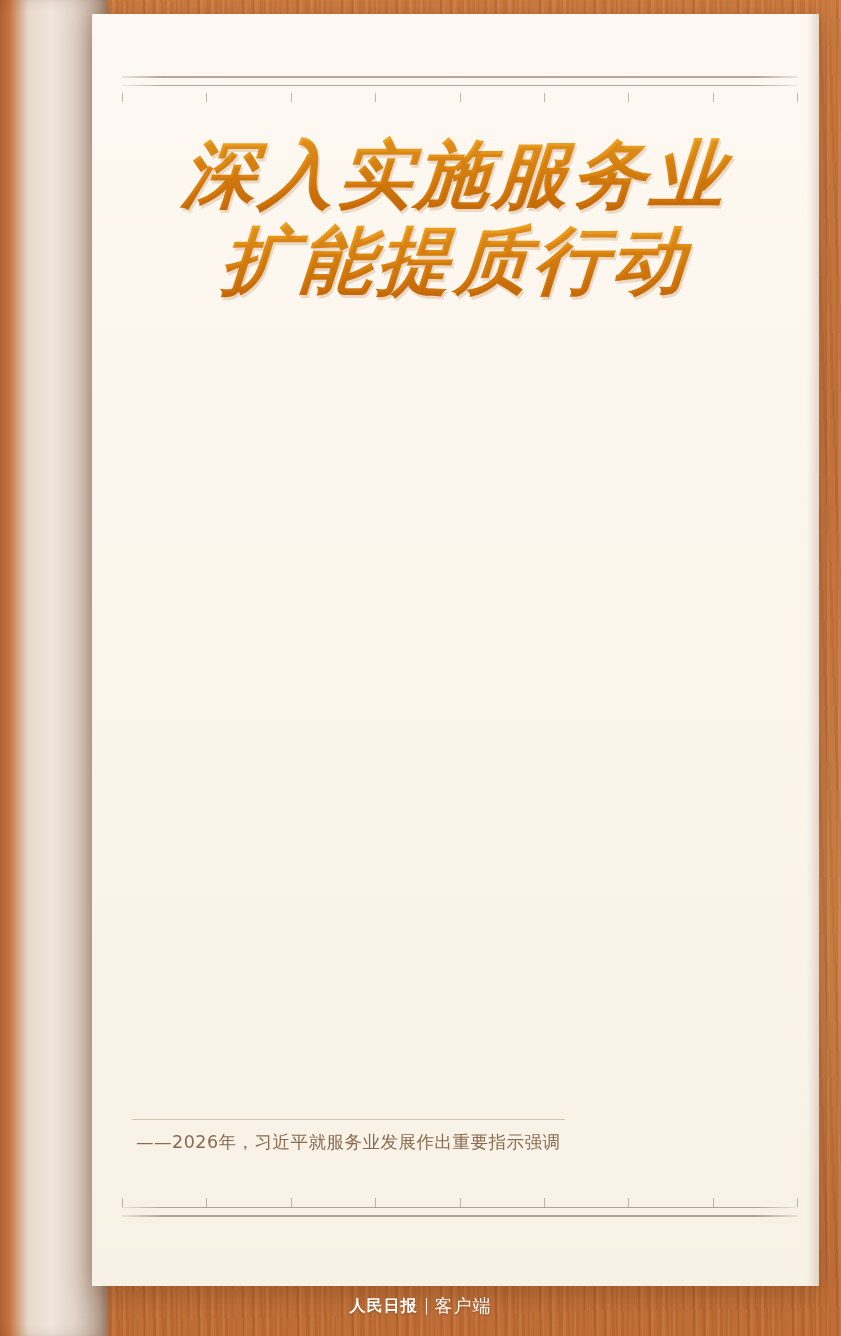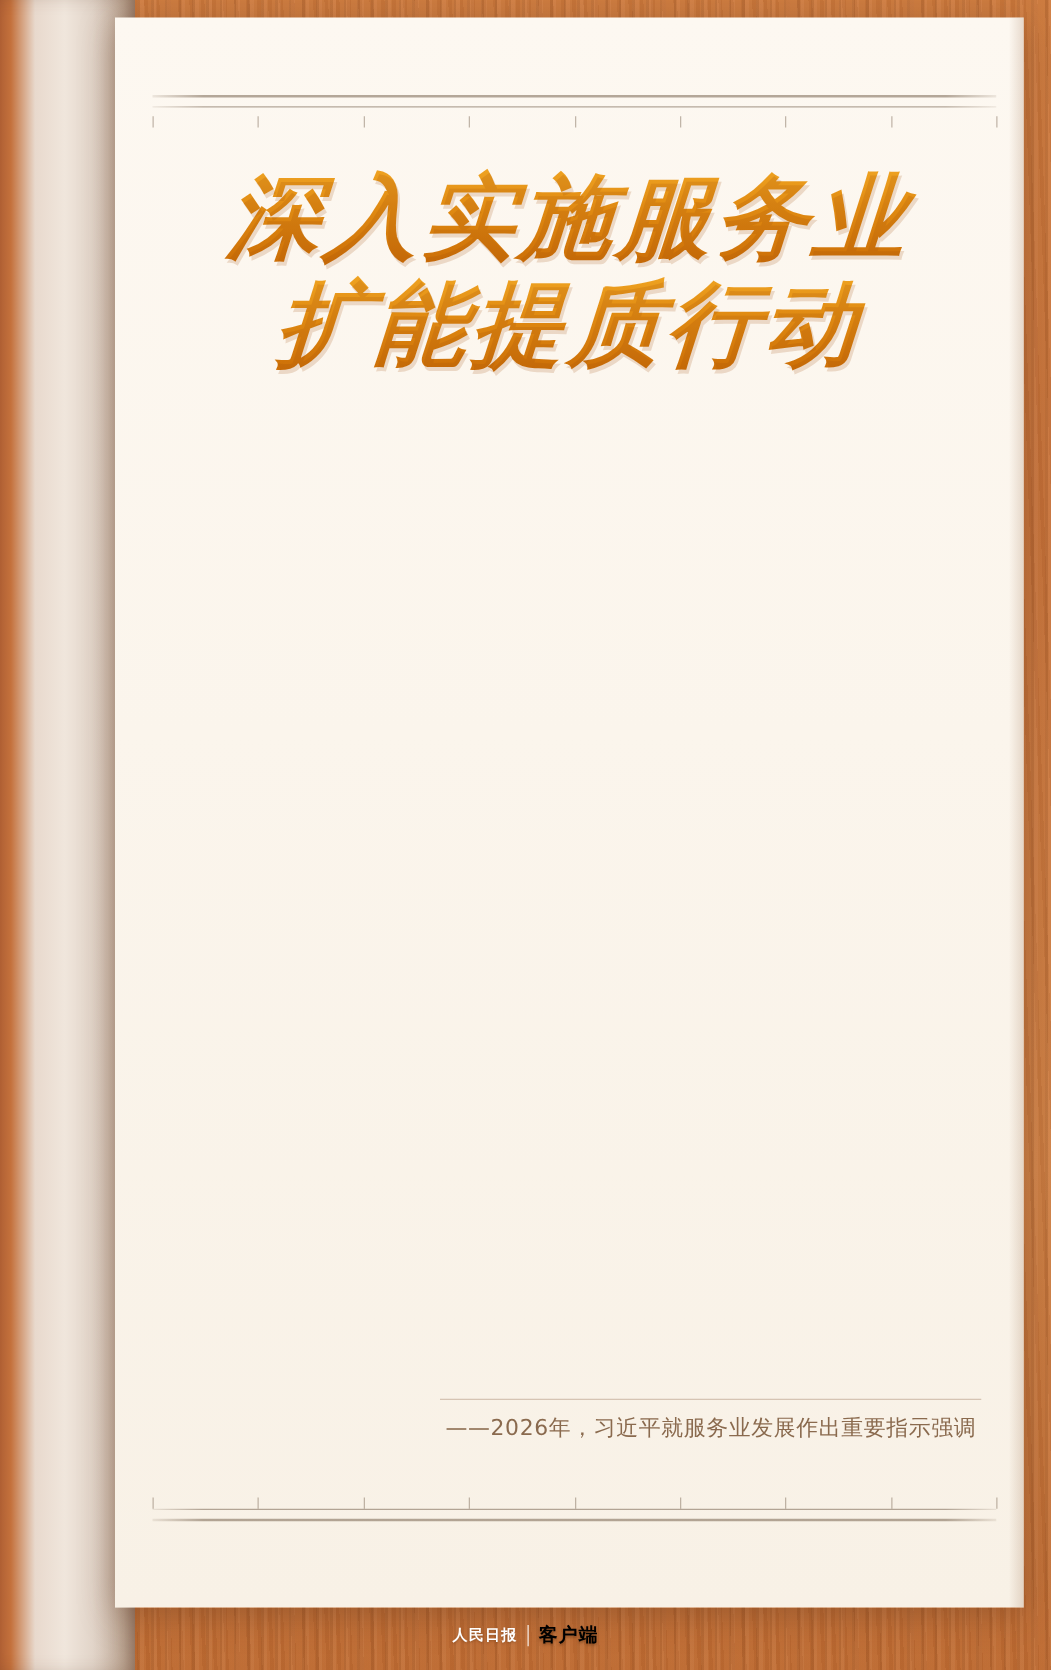--- a/index.html
+++ b/index.html
@@ -158,21 +158,21 @@
         rgba(0,0,0,0) 64px);
     padding-bottom: 2px;
   }
 
   
   .attrib-wrap {
     position: absolute;
     left: 40px;
     right: 34px;
     top: 1105px;
-    text-align: right;
+    text-align: left;
   }
   .attrib {
     display: inline-block;
     font-family: "DejaVu Sans", "Liberation Sans", sans-serif;
     font-size: 17.5px;
     color: #8a6a4e;
     letter-spacing: .5px;
     padding: 10px 4px 0 4px;
     border-top: 1px solid rgba(170,140,115,.45);
   }
@@ -186,37 +186,37 @@
     display: flex;
     align-items: center;
     justify-content: center;
     gap: 0;
   }
   .logo-mark {
     display: flex;
     align-items: center;
     gap: 4px;
     font-family: "DejaVu Serif", "Liberation Serif", serif;
-    font-size: 12px;
+    font-size: 16px;
     font-weight: 700;
     color: #ffffff;
     letter-spacing: 1px;
     text-shadow: 0 1px 2px rgba(80,40,10,.4);
   }
   .logo-sep {
     width: 1px;
     height: 17px;
     background: rgba(255,255,255,.85);
     margin: 0 8px;
   }
   .logo-client {
     font-family: "DejaVu Sans", "Liberation Sans", sans-serif;
-    font-size: 15px;
-    font-weight: 700;
-    color: #000000;
+    font-size: 18px;
+    font-weight: 400;
+    color: #ffffff;
     letter-spacing: 1px;
     text-shadow: 0 1px 2px rgba(80,40,10,.4);
   }
 
   
   .page-edge {
     position: absolute;
     right: 0; top: 0; bottom: 0;
     width: 12px;
     background: linear-gradient(90deg, rgba(160,120,90,0), rgba(150,105,70,.22));

